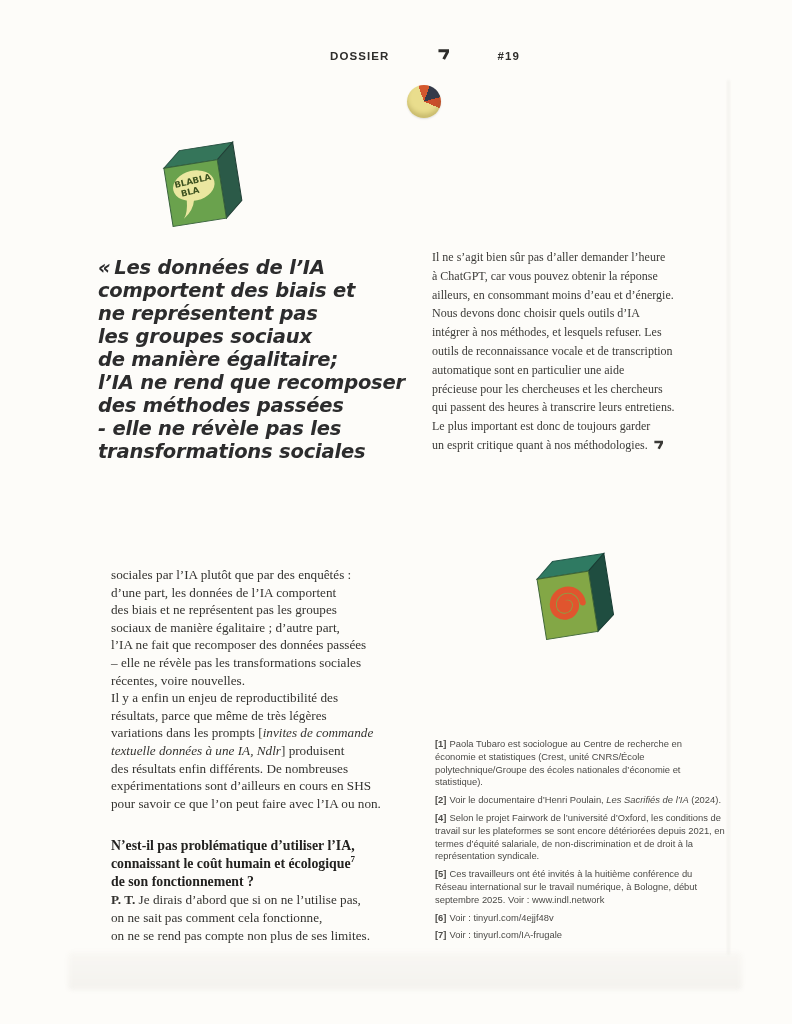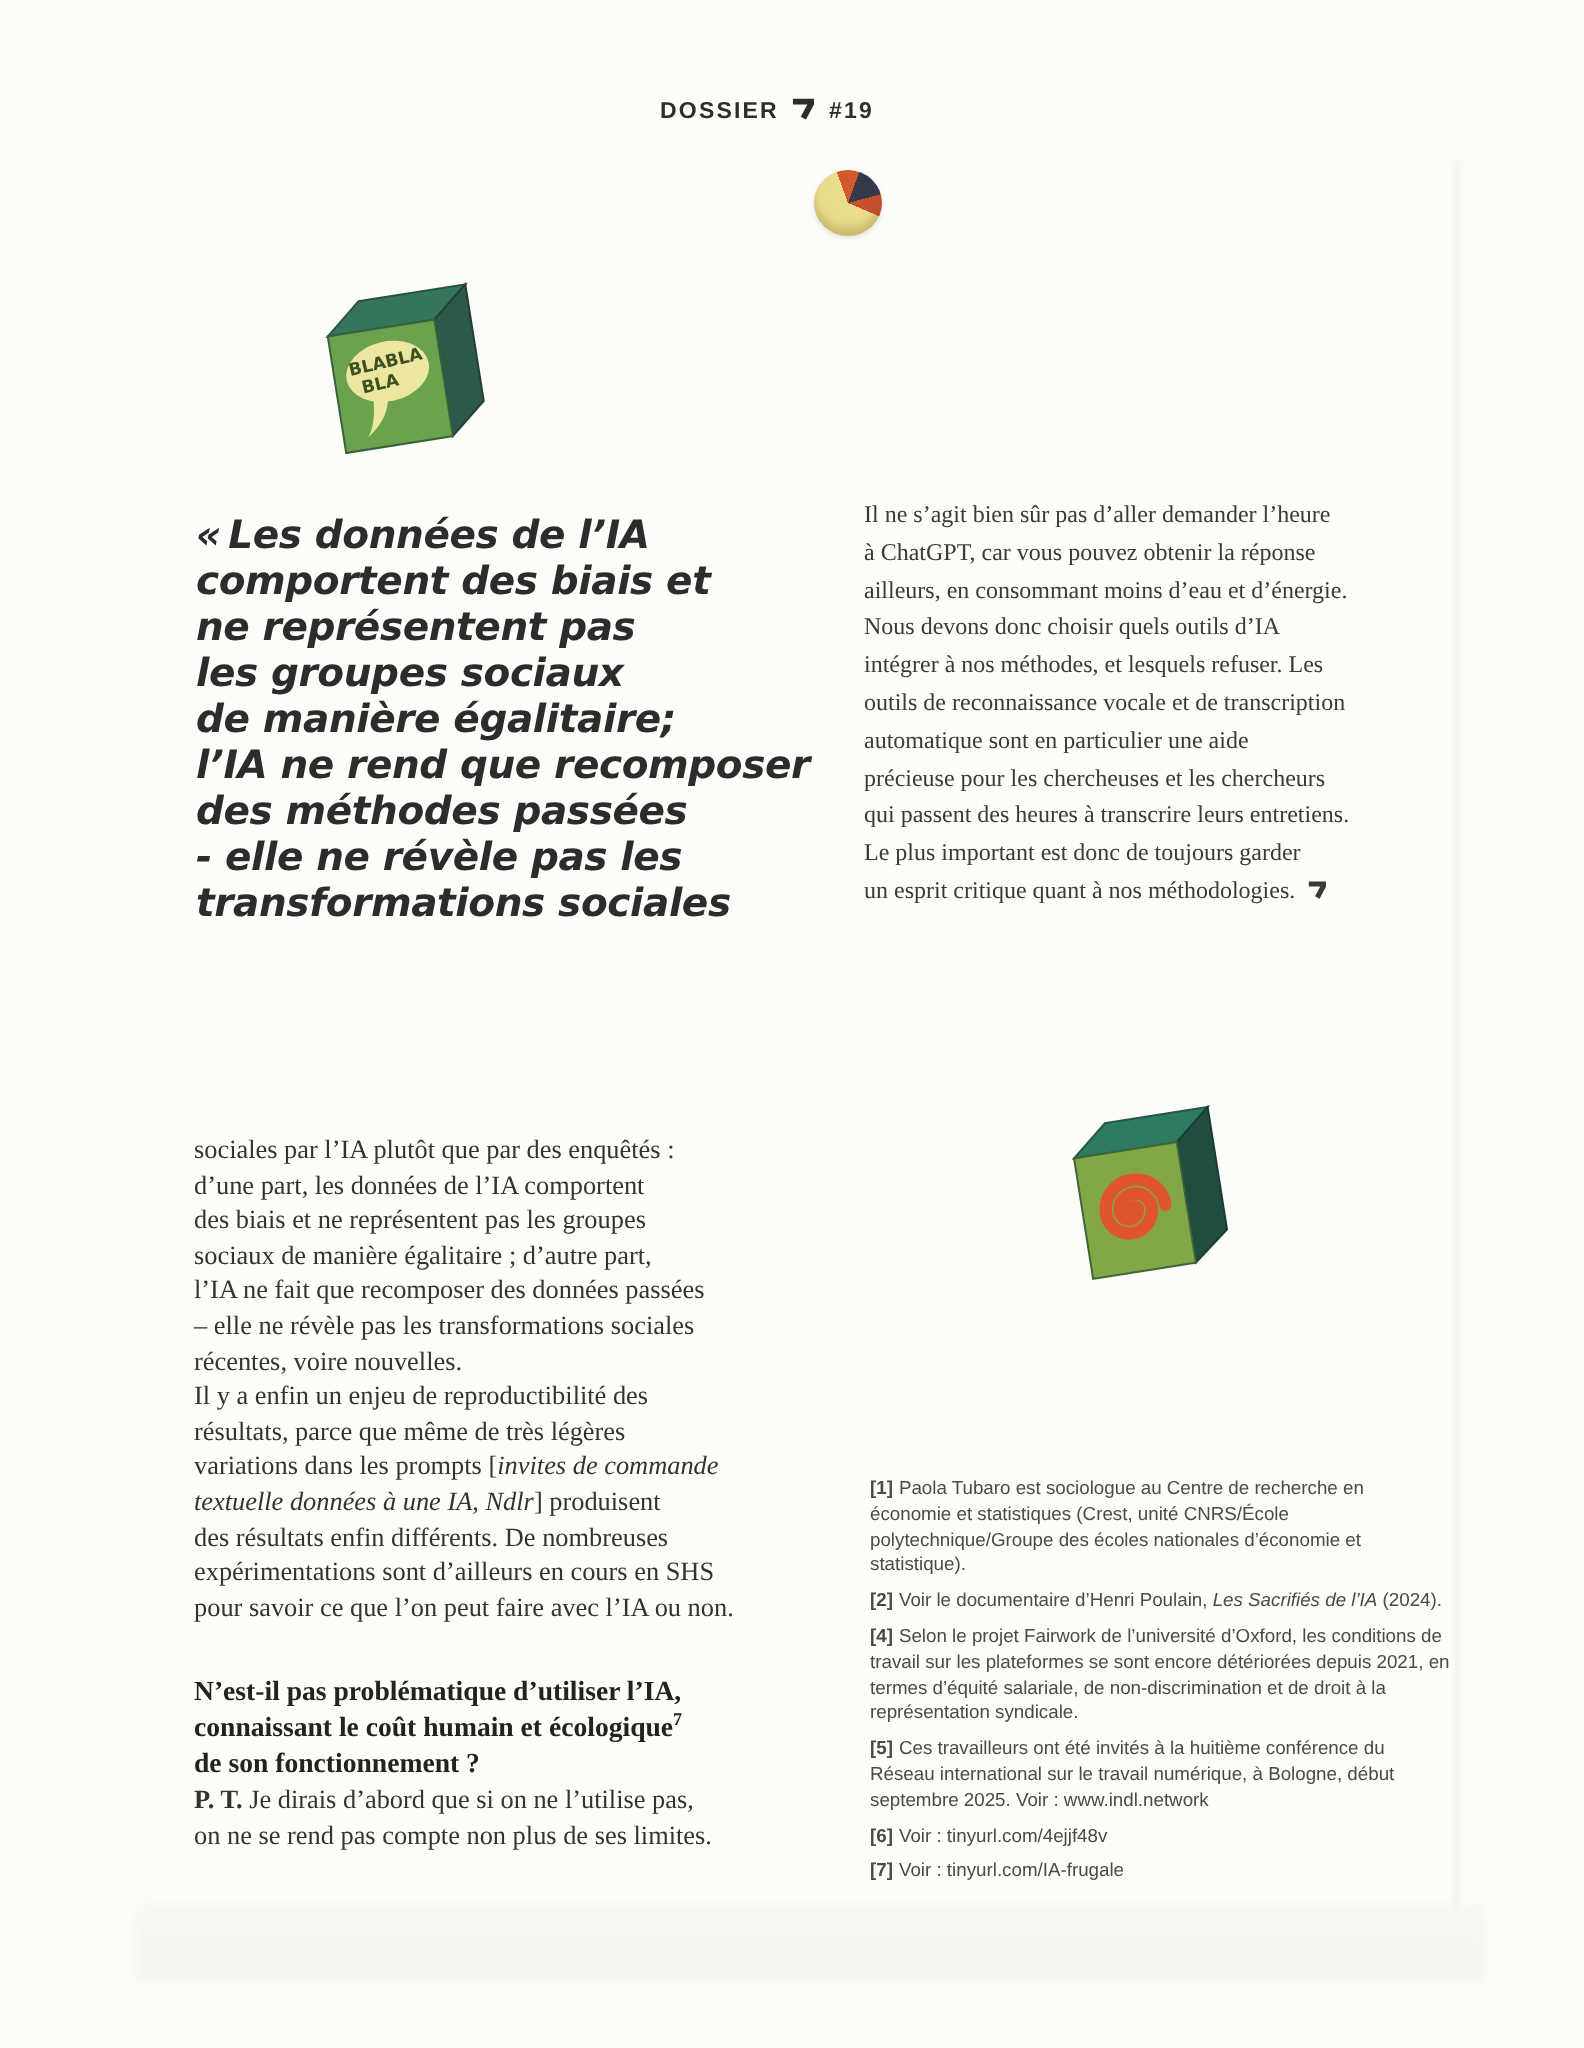--- a/index.html
+++ b/index.html
@@ -5,21 +5,21 @@
   * { margin:0; padding:0; box-sizing:border-box; }
   html,body { background:#ffffff; }
   .page {
     position:relative; width:792px; height:1024px;
     background:#fdfcf9; overflow:hidden;
     font-family:"Liberation Serif", serif; color:#3a3936;
   }
   
   .masthead {
     position:absolute; left:330px; top:49px; width:190px;
-    display:flex; align-items:center; justify-content:flex-start; gap:7px;
+    display:flex; align-items:center; justify-content:space-between; gap:7px;
     font-family:"Liberation Sans", sans-serif; font-weight:bold;
     font-size:11.5px; letter-spacing:1.1px; color:#2e2d2b;
   }
   .flag-icon { display:inline-block; }
   
   .pie {
     position:absolute; left:407px; top:85px; width:34px; height:33px;
     border-radius:50%;
     background:conic-gradient(from -20deg, #d4582e 0 40deg, #343a4a 40deg 95deg,
                #c94e2c 95deg 133deg, #e9dd8d 133deg 360deg);
@@ -36,21 +36,21 @@
     font-size:19.5px; line-height:23px; color:#2c2c2d; letter-spacing:-0.2px;
   }
   
   .right-col {
     position:absolute; left:432px; top:248px; width:292px;
     font-size:12px; line-height:18.8px; color:#3b3a37;
   }
   .end-mark { display:inline-block; margin-left:6px; position:relative; top:1px; }
   
   .left-col {
-    position:absolute; left:97px; top:566px; width:312px;
+    position:absolute; left:111px; top:566px; width:312px;
     font-size:13.2px; line-height:17.6px; color:#343330;
   }
   .left-col .it { font-style:italic; }
   .question {
     margin-top:25px; font-weight:bold; font-size:13.8px; line-height:18px; color:#232220;
   }
   .question sup { font-size:9px; vertical-align:super; line-height:0; }
   .answer { font-size:13.2px; line-height:17.8px; }
   .speaker { font-weight:bold; }
   
@@ -162,20 +162,21 @@
       <div>expérimentations sont d’ailleurs en cours en SHS</div>
       <div>pour savoir ce que l’on peut faire avec l’IA ou non.</div>
     </div>
     <div class="question">
       <div>N’est-il pas problématique d’utiliser l’IA,</div>
       <div><span>connaissant le coût humain et écologique</span><sup>7</sup></div>
       <div>de son fonctionnement ?</div>
     </div>
     <div class="answer">
       <div><span class="speaker">P. T.</span> <span>Je dirais d’abord que si on ne l’utilise pas,</span></div>
+      <div>on ne sait pas comment cela fonctionne,</div>
       <div>on ne se rend pas compte non plus de ses limites.</div>
     </div>
   </div>
 
   <aside class="footnotes">
     <div class="fn"><span class="marker">[1]</span><span>Paola Tubaro est sociologue au Centre de recherche en économie et statistiques (Crest, unité CNRS/École polytechnique/Groupe des écoles nationales d’économie et statistique).</span><span class="it"></span><span></span></div>
     <div class="fn"><span class="marker">[2]</span><span>Voir le documentaire d’Henri Poulain, </span><span class="it">Les Sacrifiés de l’IA</span><span> (2024).</span></div>
     <div class="fn"><span class="marker">[4]</span><span>Selon le projet Fairwork de l’université d’Oxford, les conditions de travail sur les plateformes se sont encore détériorées depuis 2021, en termes d’équité salariale, de non-discrimination et de droit à la représentation syndicale.</span><span class="it"></span><span></span></div>
     <div class="fn"><span class="marker">[5]</span><span>Ces travailleurs ont été invités à la huitième conférence du Réseau international sur le travail numérique, à Bologne, début septembre 2025. Voir : www.indl.network</span><span class="it"></span><span></span></div>
     <div class="fn"><span class="marker">[6]</span><span>Voir : tinyurl.com/4ejjf48v</span><span class="it"></span><span></span></div>

